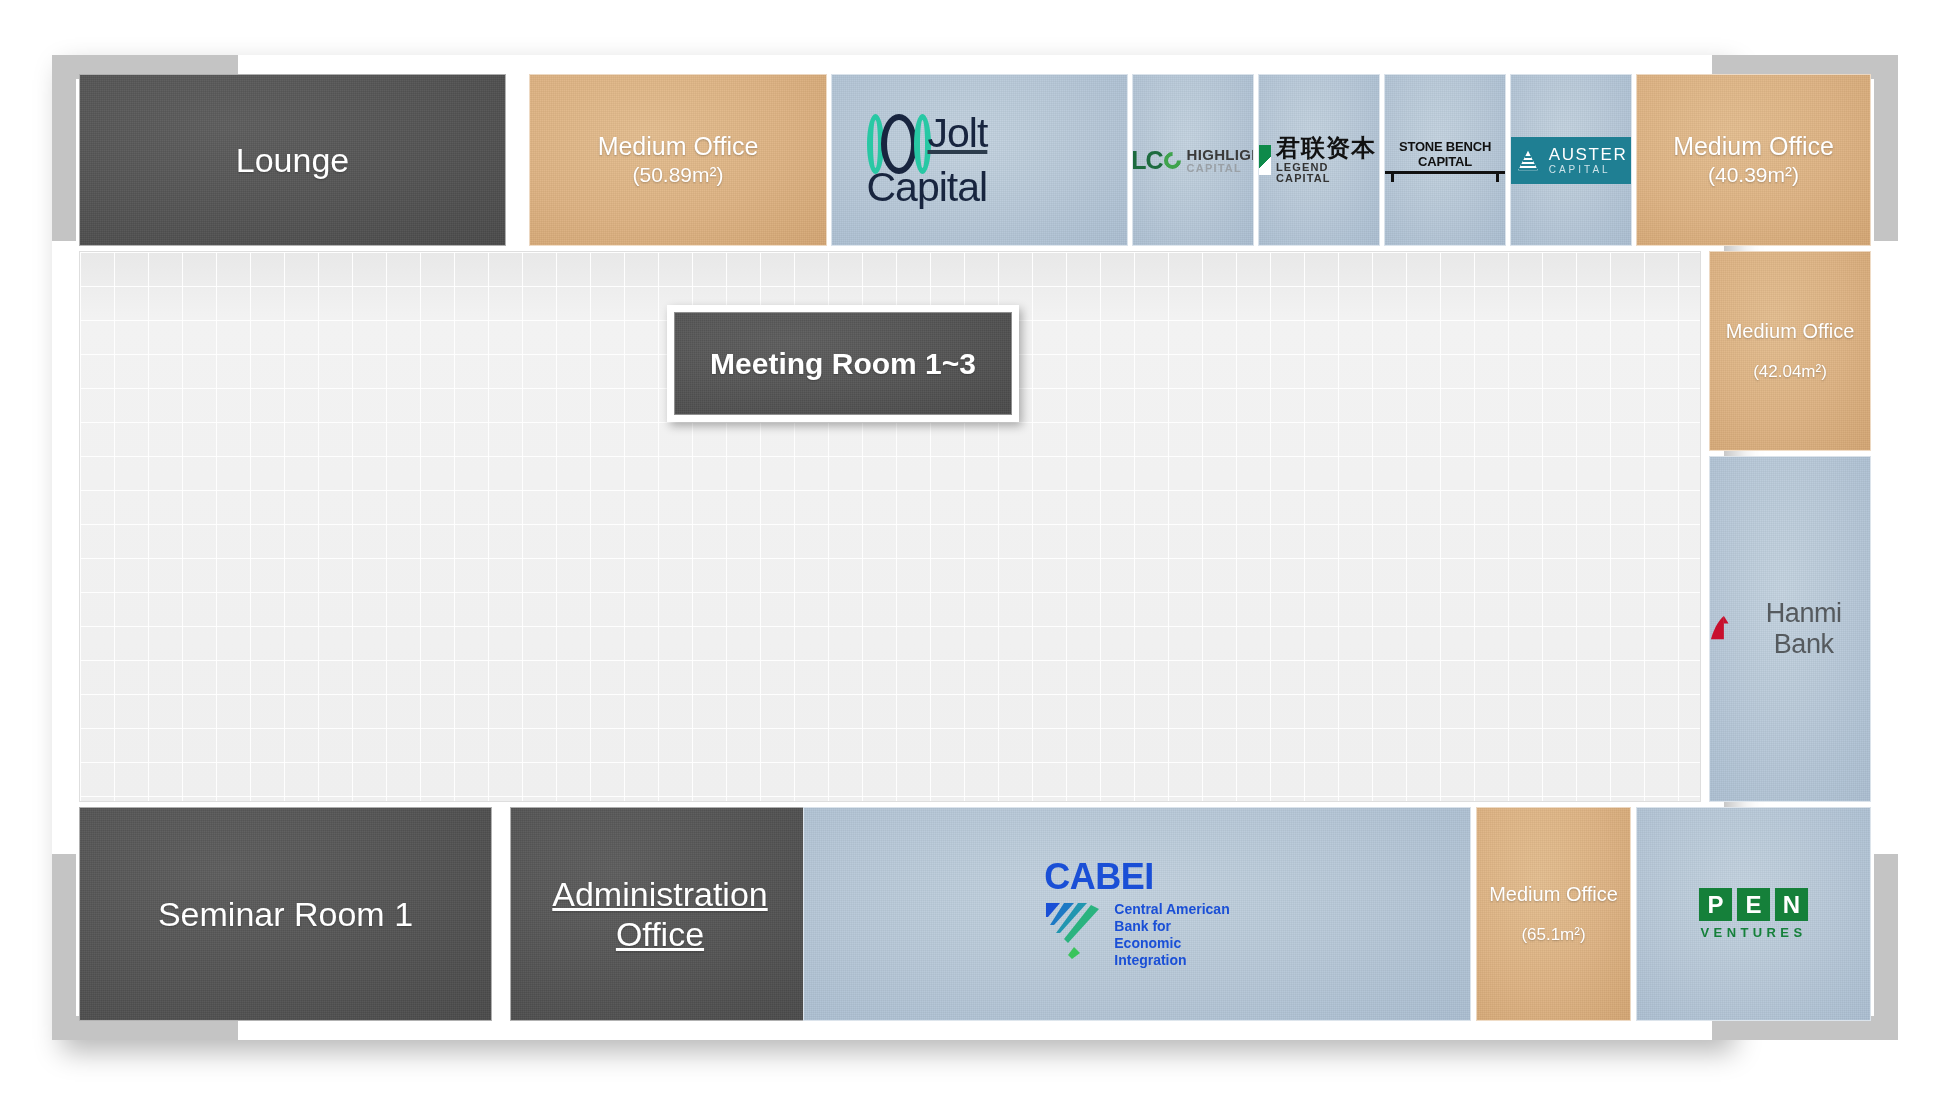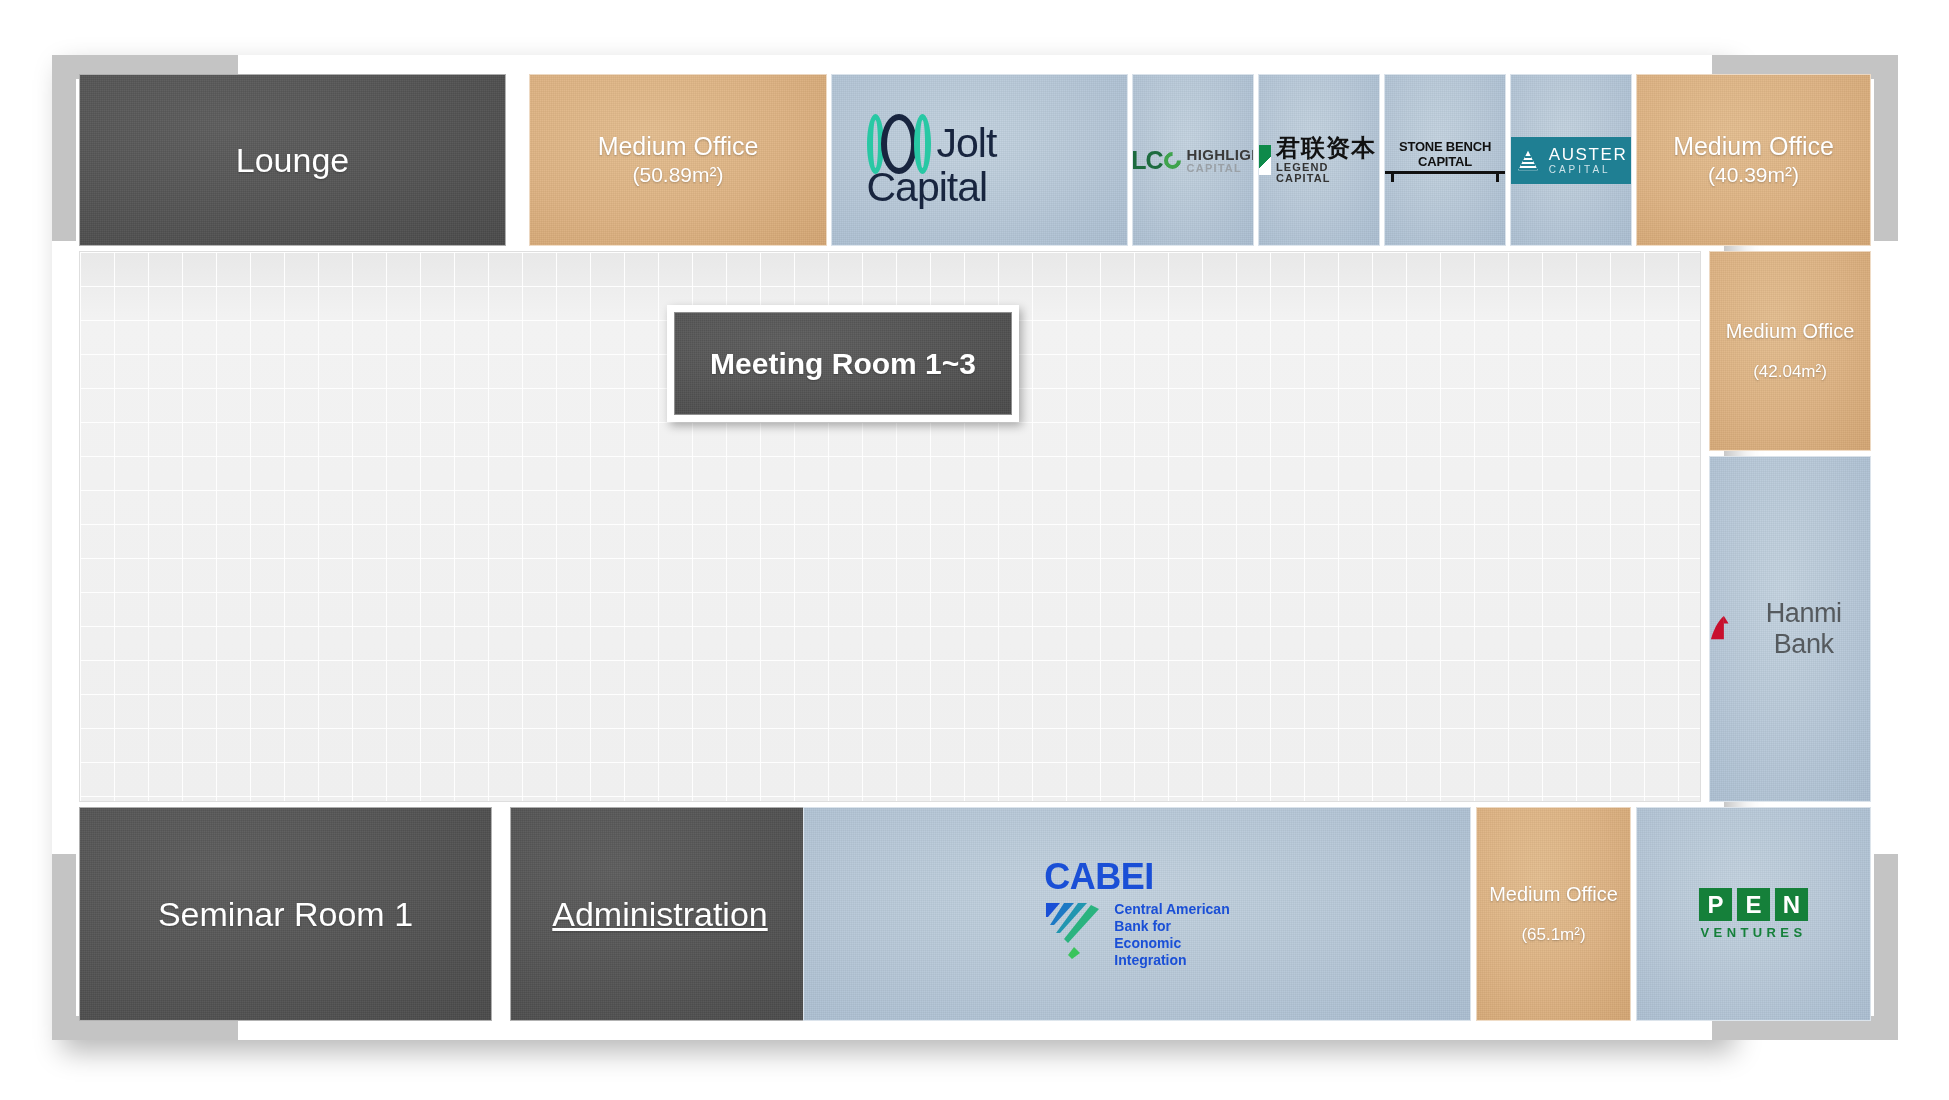--- a/index.html
+++ b/index.html
@@ -123,21 +123,21 @@
     left: 0; top: 0;
     width: 100%; height: 100%;
     border: 1px solid #8f8f8f;
   }
 
   
   .logo { position: relative; z-index: 2; display: block; }
 
   
   .jolt { width: 226px; }
-  .jolt .jolt-top { display: flex; align-items: center; gap: 9px; }
+  .jolt .jolt-top { display: flex; align-items: flex-start; gap: 0; text-decoration: underline; }
   .jolt .rings { display: flex; align-items: center; }
   .jolt .rings span {
     display: block;
     width: 17px; height: 60px;
     border: 6px solid #28c8a4;
     border-radius: 50%;
     margin-right: -3px;
   }
   .jolt .rings span:nth-child(2) { width: 36px; border-color: #18253f; }
   .jolt .rings span:nth-child(3) { width: 17px; }
@@ -356,20 +356,21 @@
 
     <div class="room dark" style="left:27px; top:752px; width:413px; height:214px;">
       <div class="room-label lbl-xl">
         <span class="name">Seminar Room 1</span>
       </div>
     </div>
 
     <div class="room dark" style="left:458px; top:752px; width:300px; height:214px;text-decoration:underline;">
       <div class="room-label lbl-xl">
         <span class="name">Administration</span>
+        <span class="name">Office</span>
       </div>
     </div>
 
     <div class="room blue" style="left:751px; top:752px; width:668px; height:214px;">
       <div class="logo cabei">
         <span class="cb-word">CABEI</span>
         <div class="cb-row">
           <svg class="cb-stripes" viewBox="0 0 62 62">
             <g transform="rotate(0 31 31)">
               <path d="M2 4  L16 4  L4 18 L2 18 Z" fill="#1a4fd6"></path>

